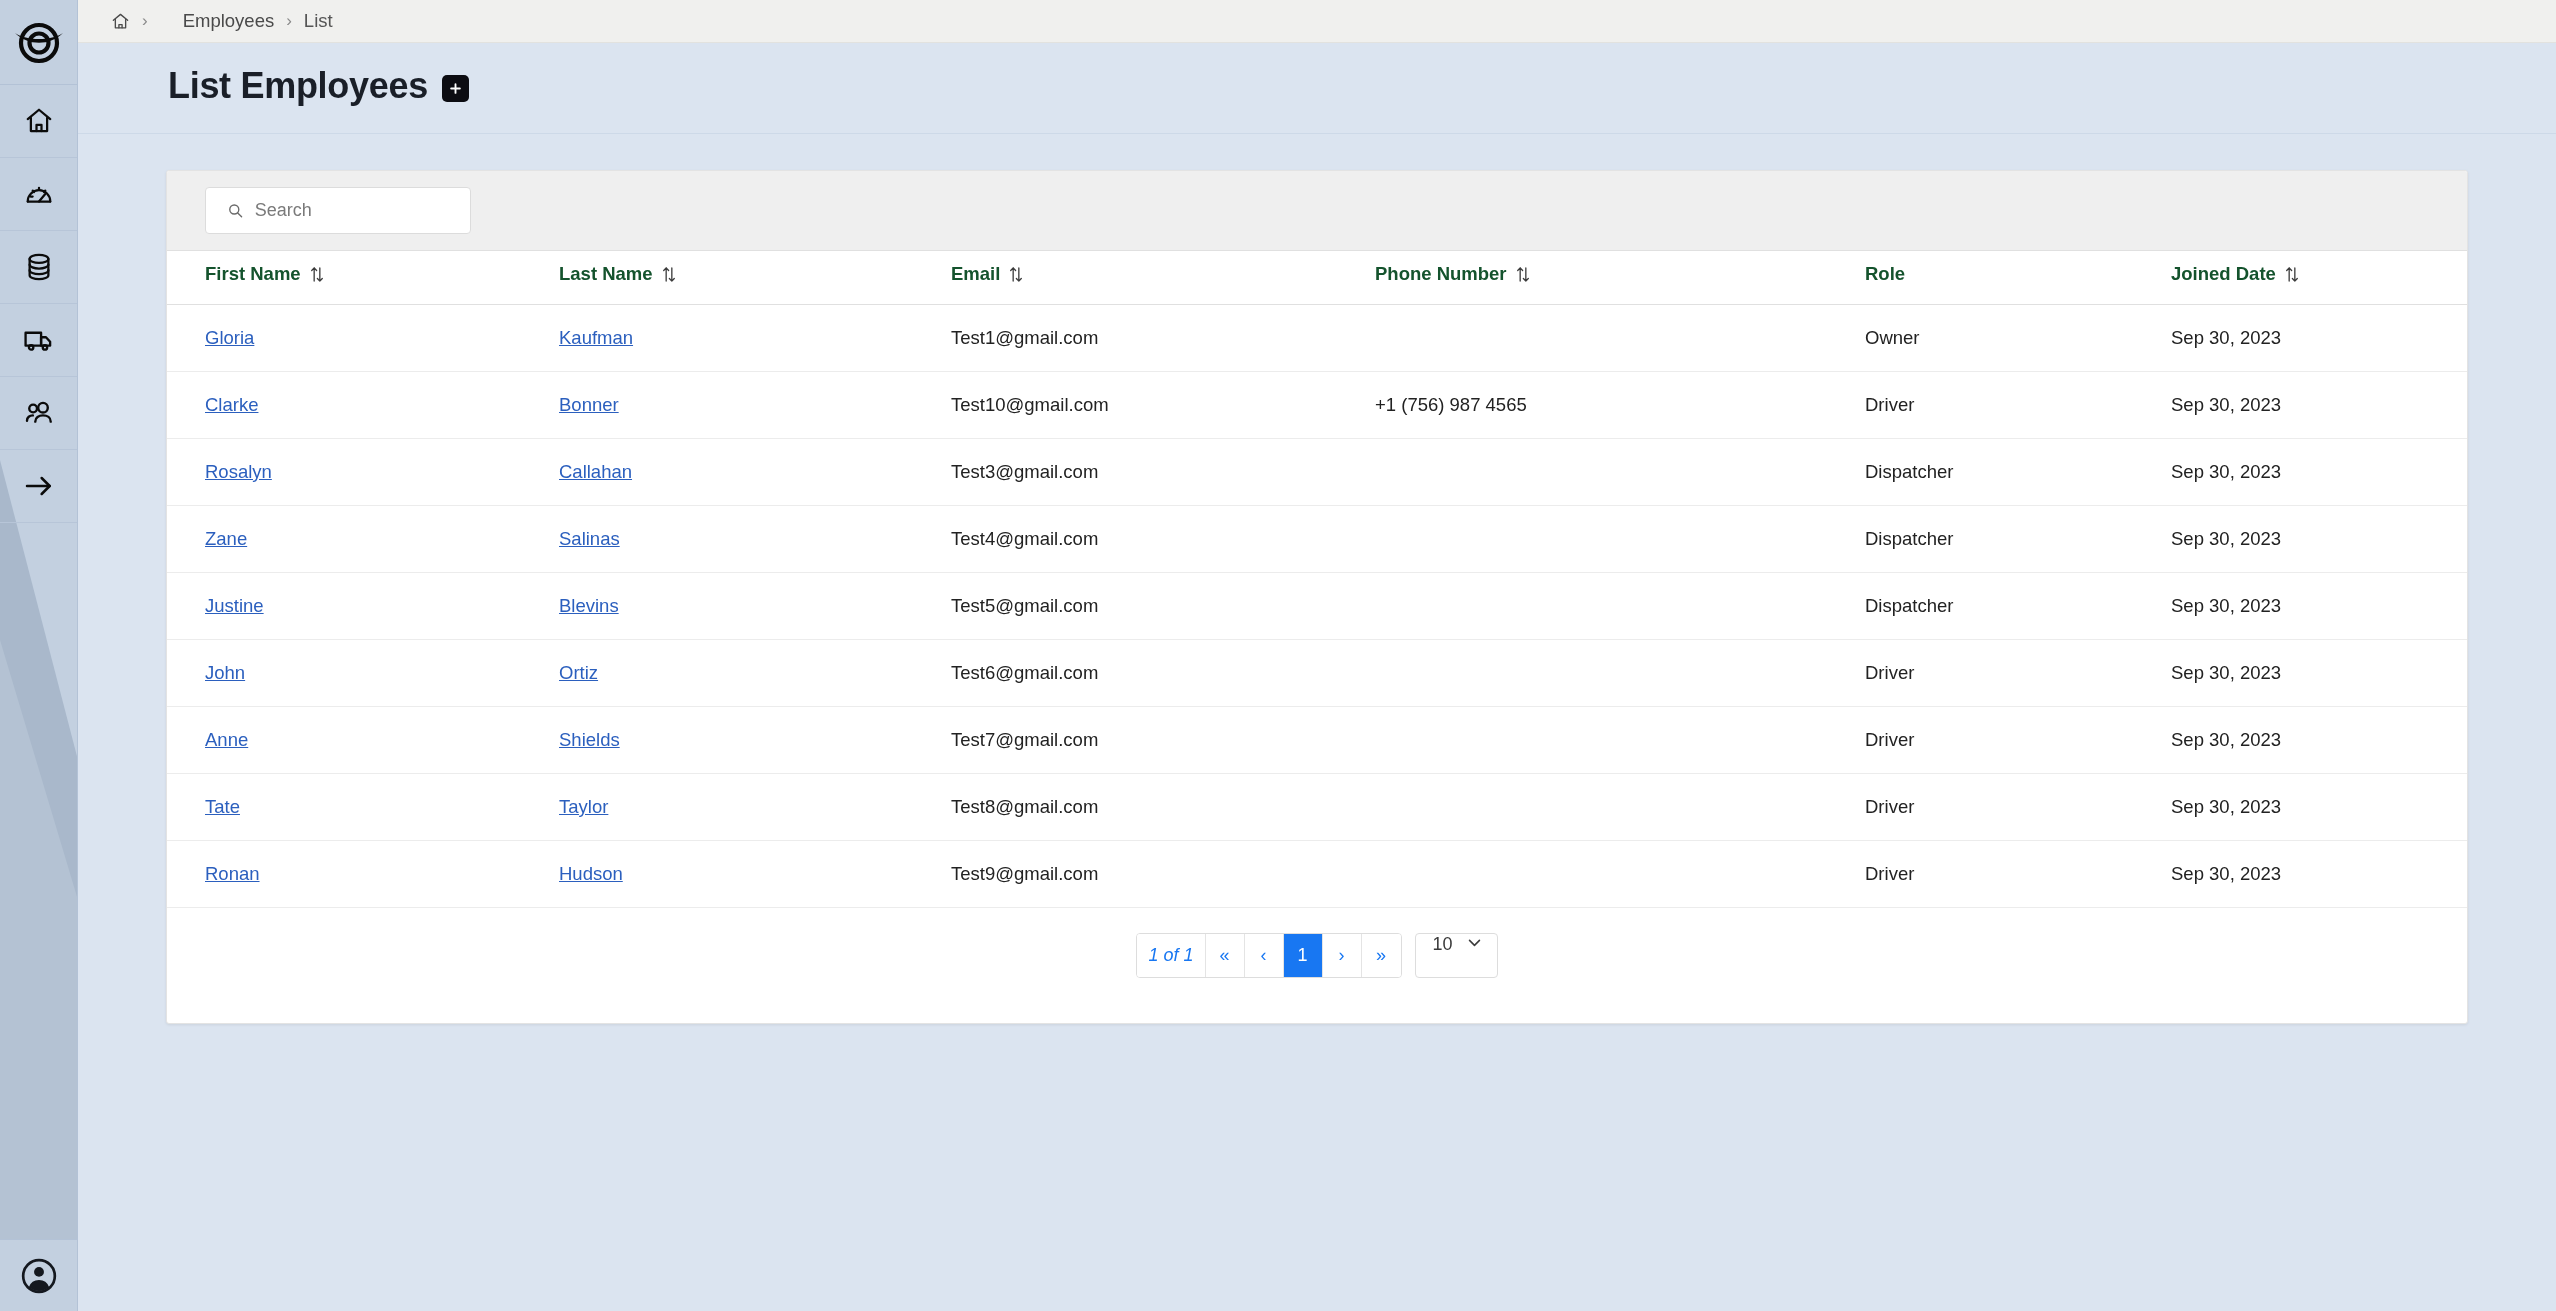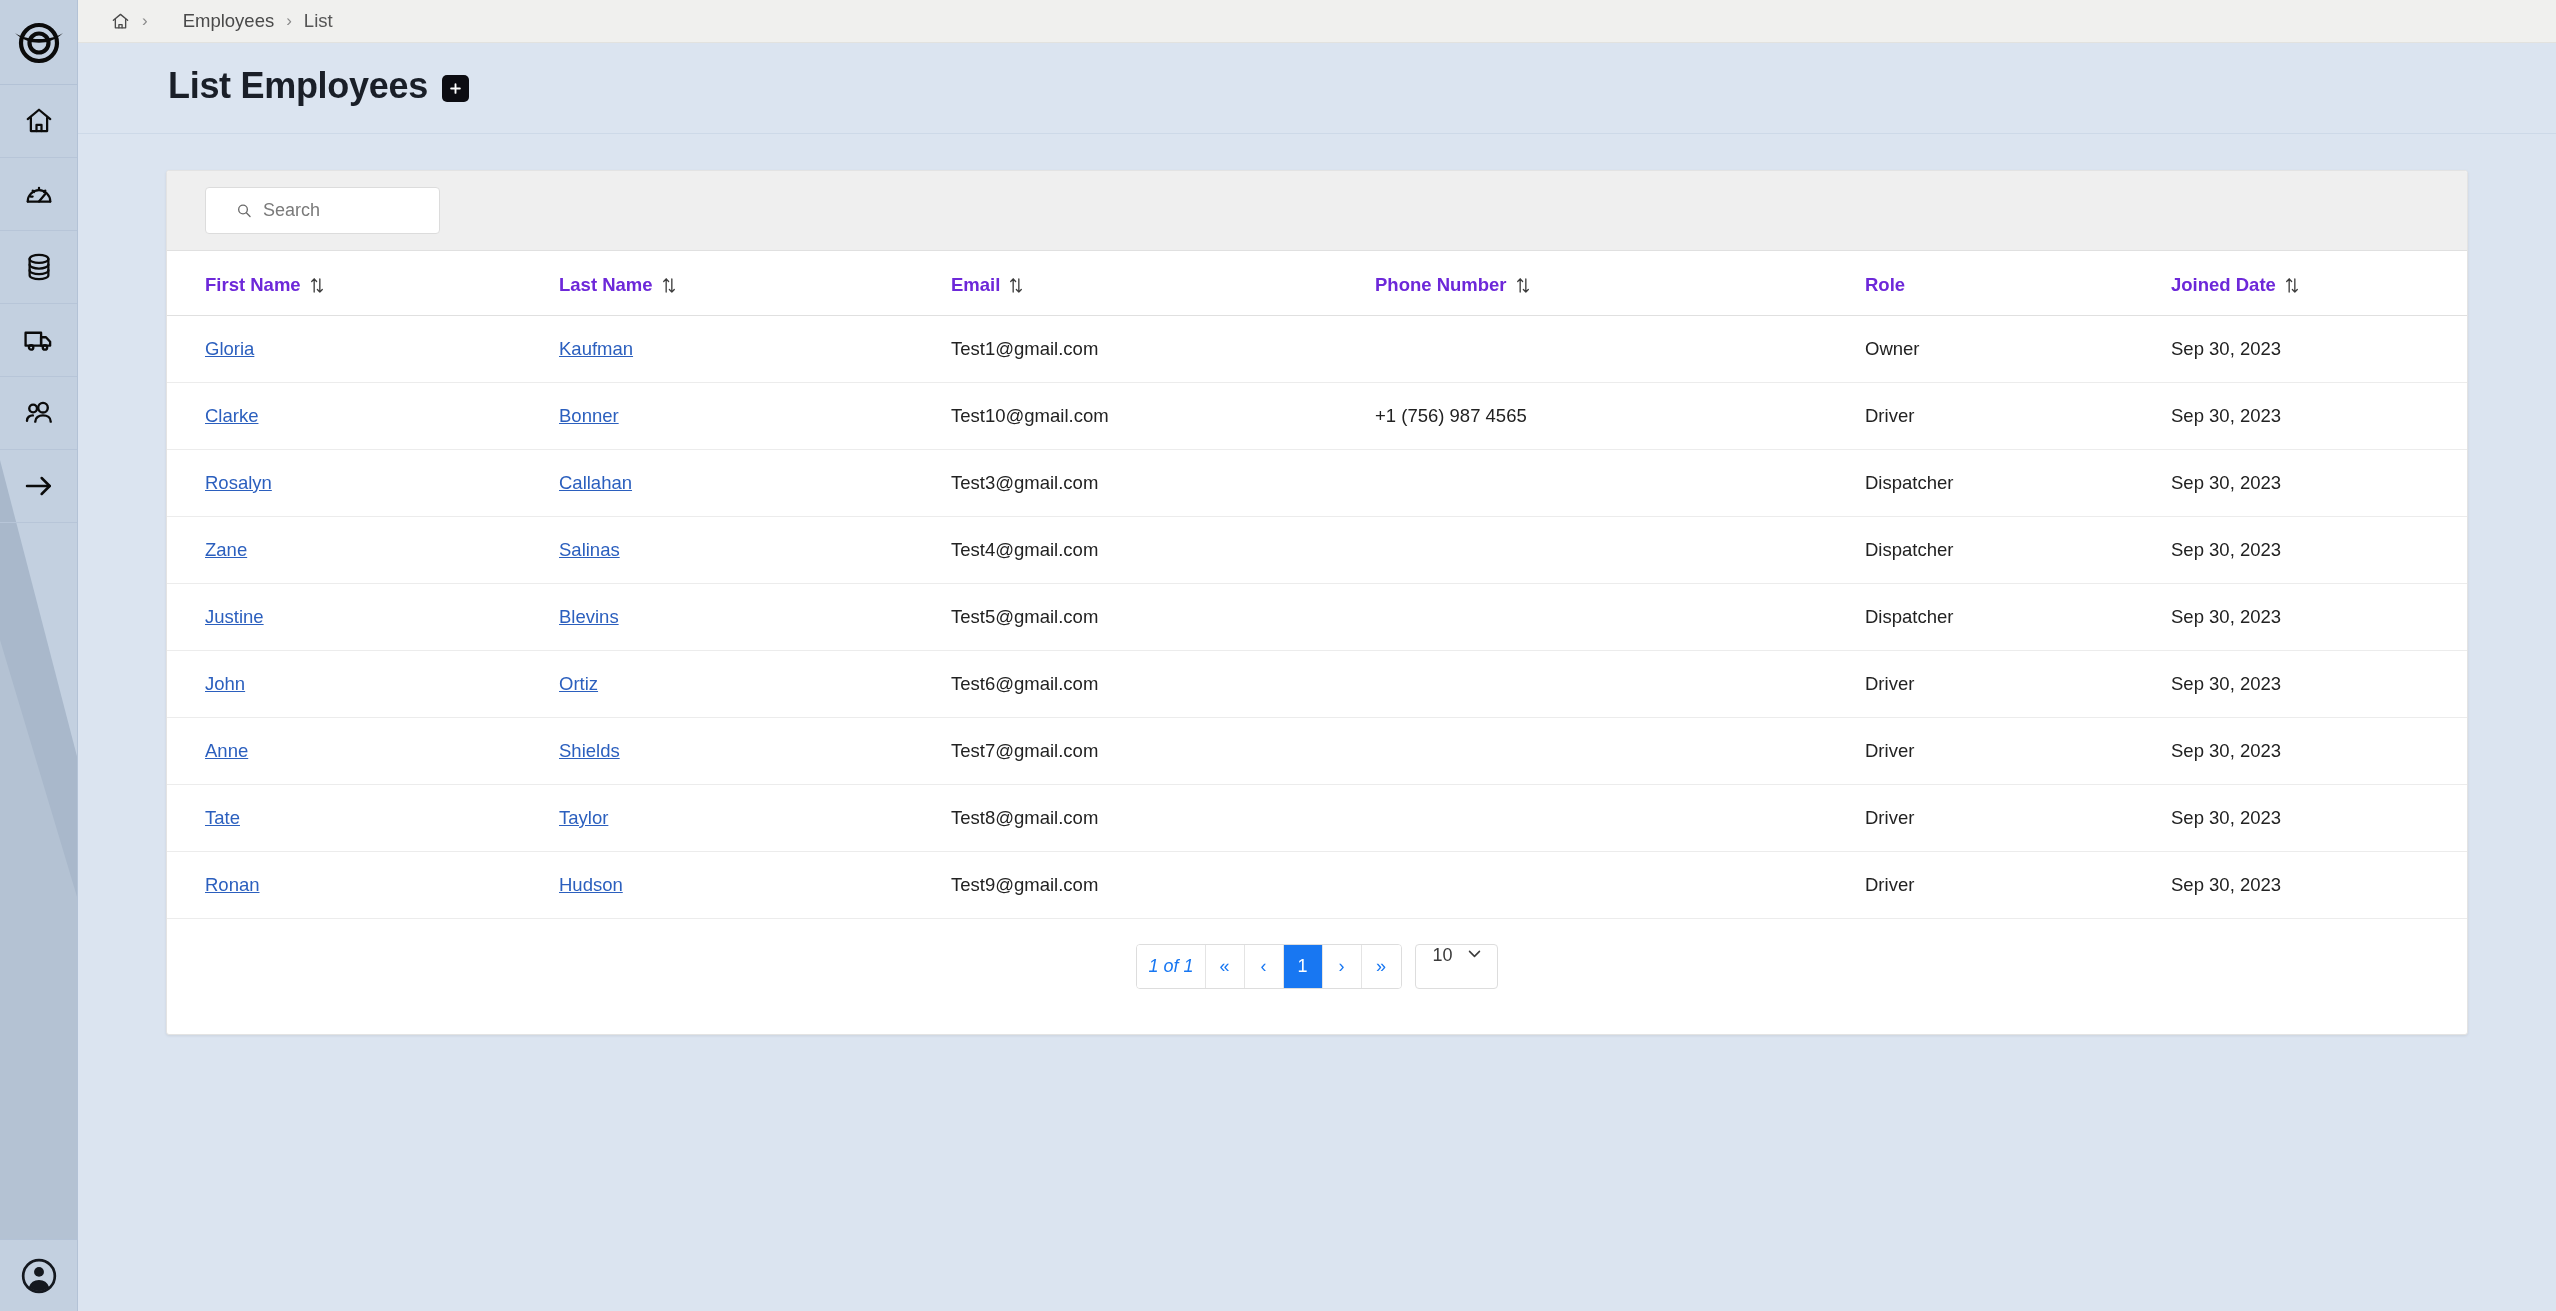--- a/index.html
+++ b/index.html
@@ -84,39 +84,39 @@
   }
 
   .card-toolbar {
     background: #efefef;
     padding: 16px 38px;
     height: 80px;
     display: flex; align-items: center;
     border-bottom: 1px solid #e0e0e0;
   }
   .search-box {
-    width: 235px; height: 47px;
+    width: 266px; height: 47px;
     background: #fff;
     border: 1px solid #dcdcdc;
     border-radius: 4px;
     display: flex; align-items: center;
-    padding: 0 30px; gap: 11px;
+    padding: 0 21px; gap: 11px;
   }
   .search-box input {
     border: 0; outline: 0; font-size: 18px; color: #333;
     font-family: "Liberation Sans", sans-serif;
     width: 100%; background: transparent;
   }
   .search-box input::placeholder { color: #7a7a7a; }
 
   table { width: 100%; border-collapse: collapse; table-layout: fixed; }
   thead th {
     text-align: left;
-    font-size: 18.5px; font-weight: 600; color: #6d28d9;
-    padding: 23px 0 19px 0;
+    font-size: 18.5px; font-weight: 600; color: #14532d;
+    padding: 12px 0 19px 0;
     border-bottom: 1px solid #e0e0e0;
     white-space: nowrap;
   }
   .th-inner { display: flex; align-items: center; gap: 9px; }
   .sort-ico { display: inline-flex; color: #3c3c3c; }
 
   tbody td {
     font-size: 18.5px; color: #222;
     padding: 22px 0;
     border-bottom: 1px solid #ececec;

